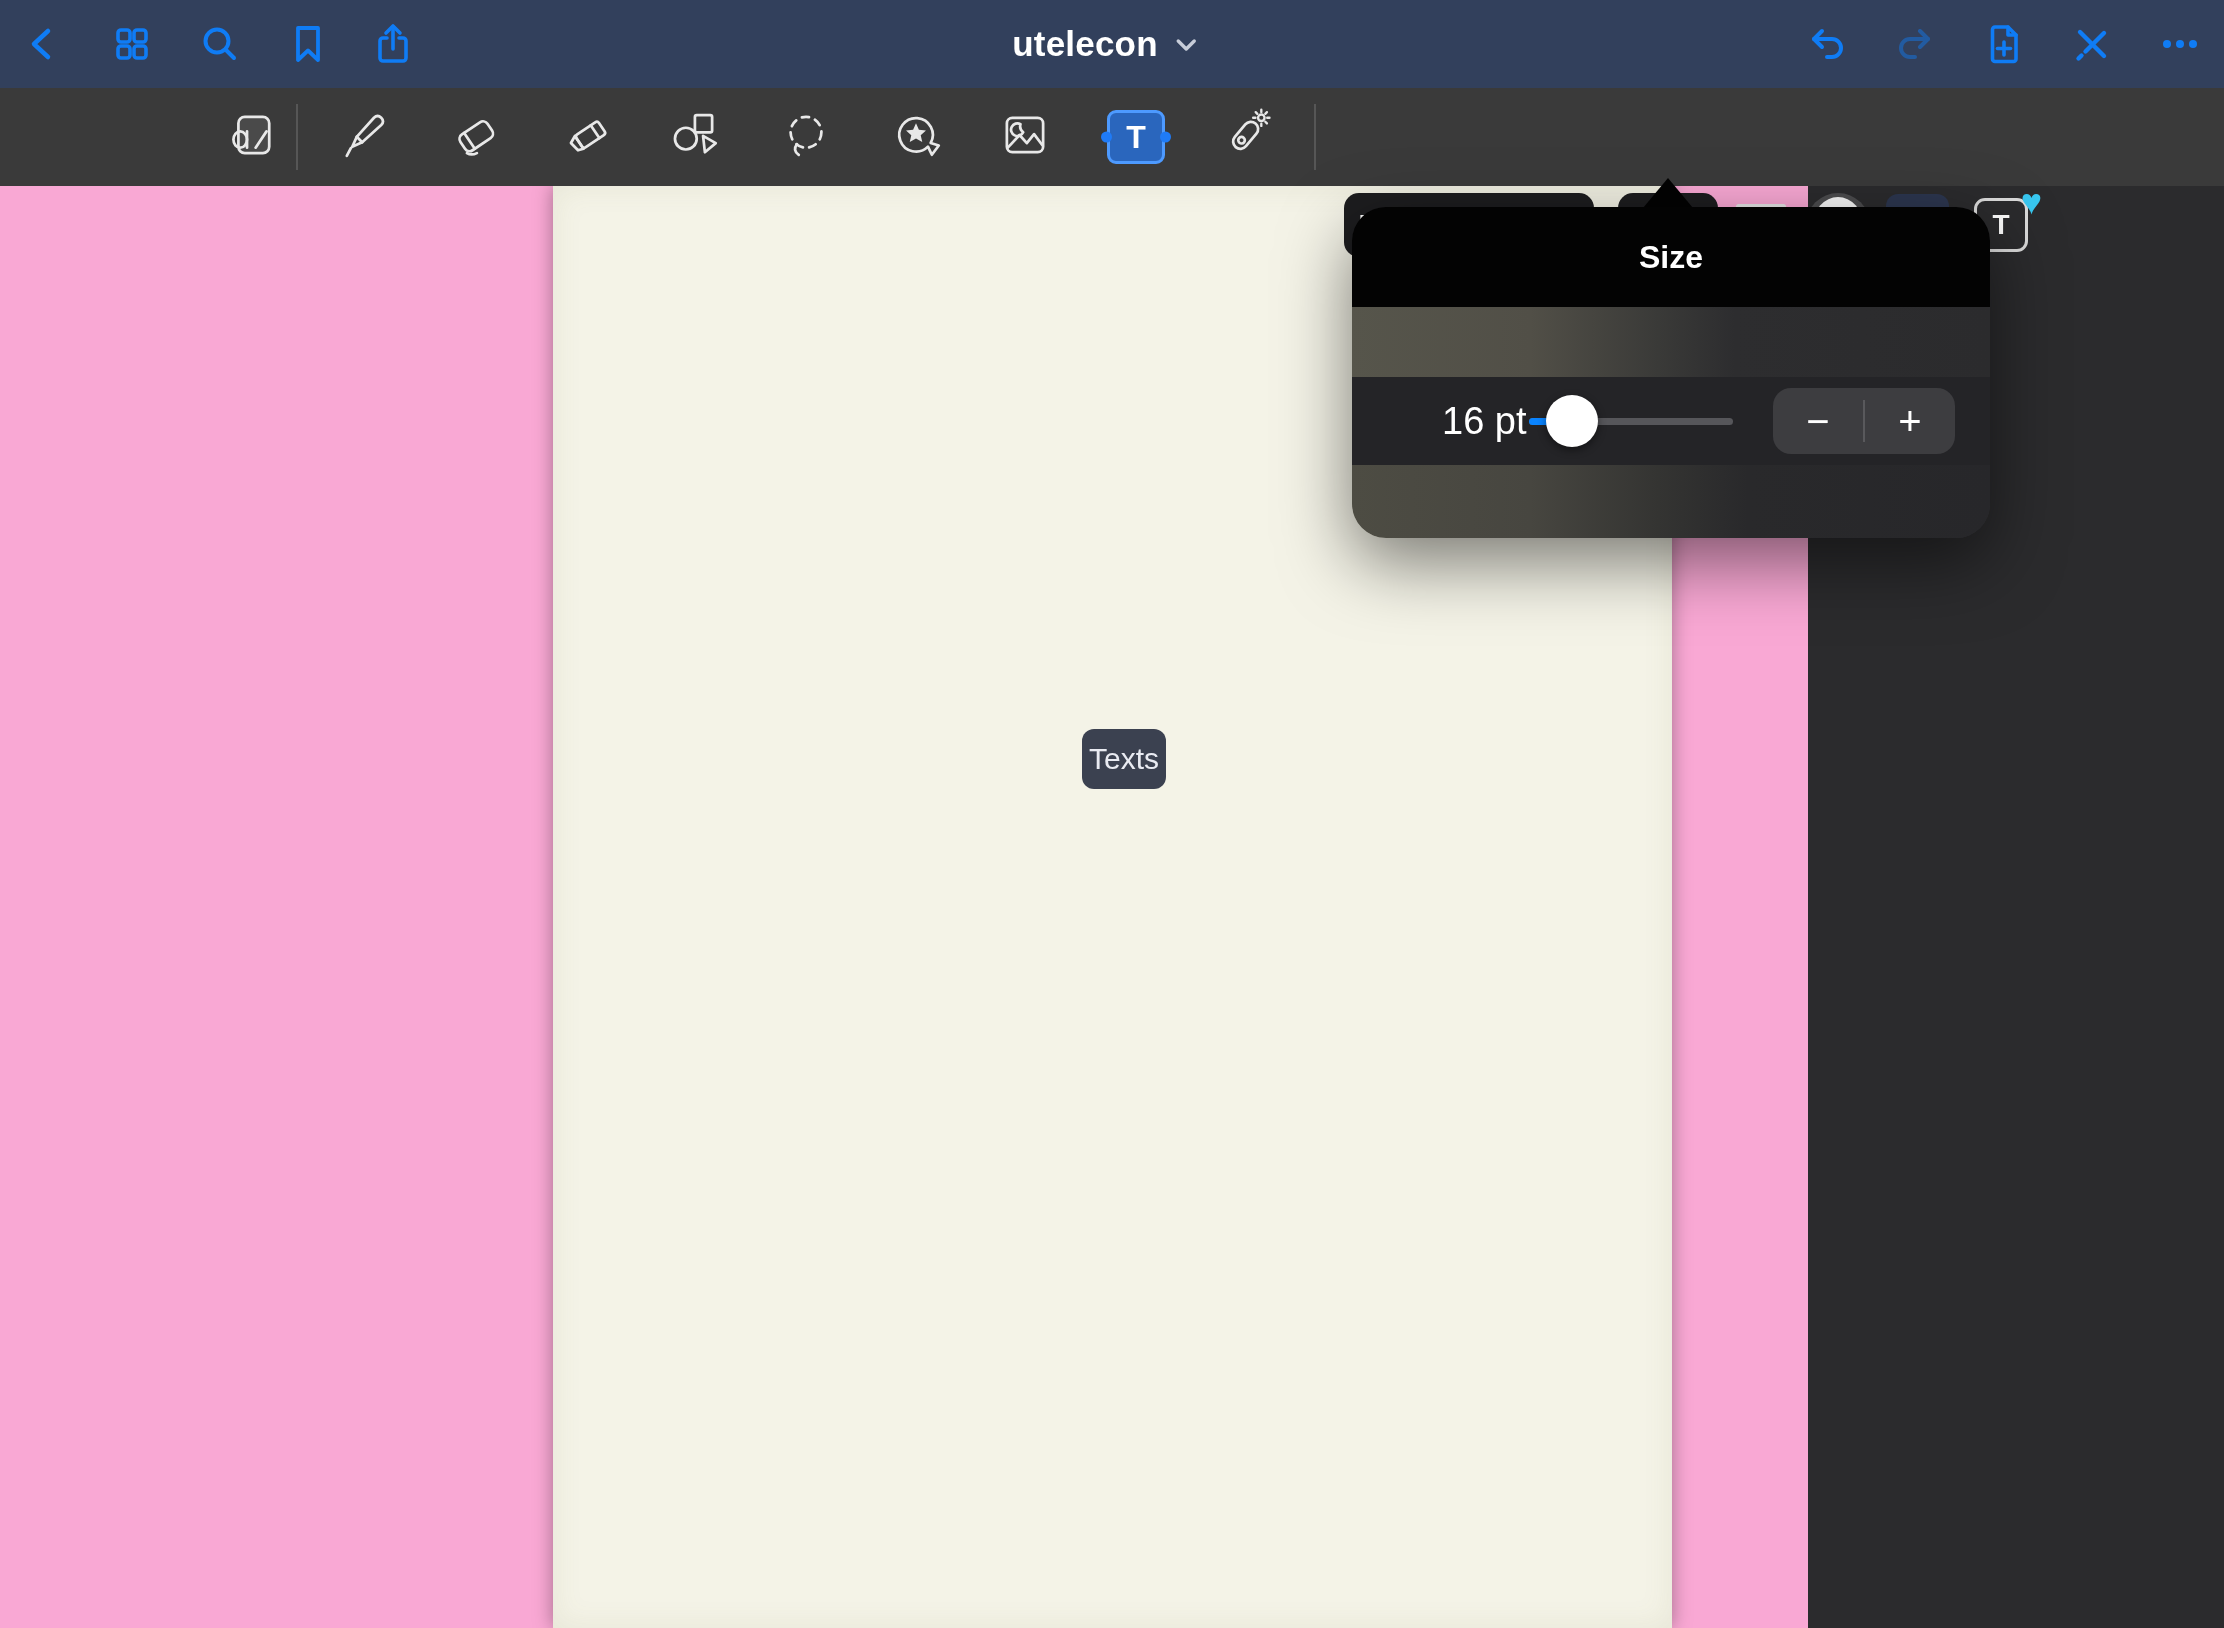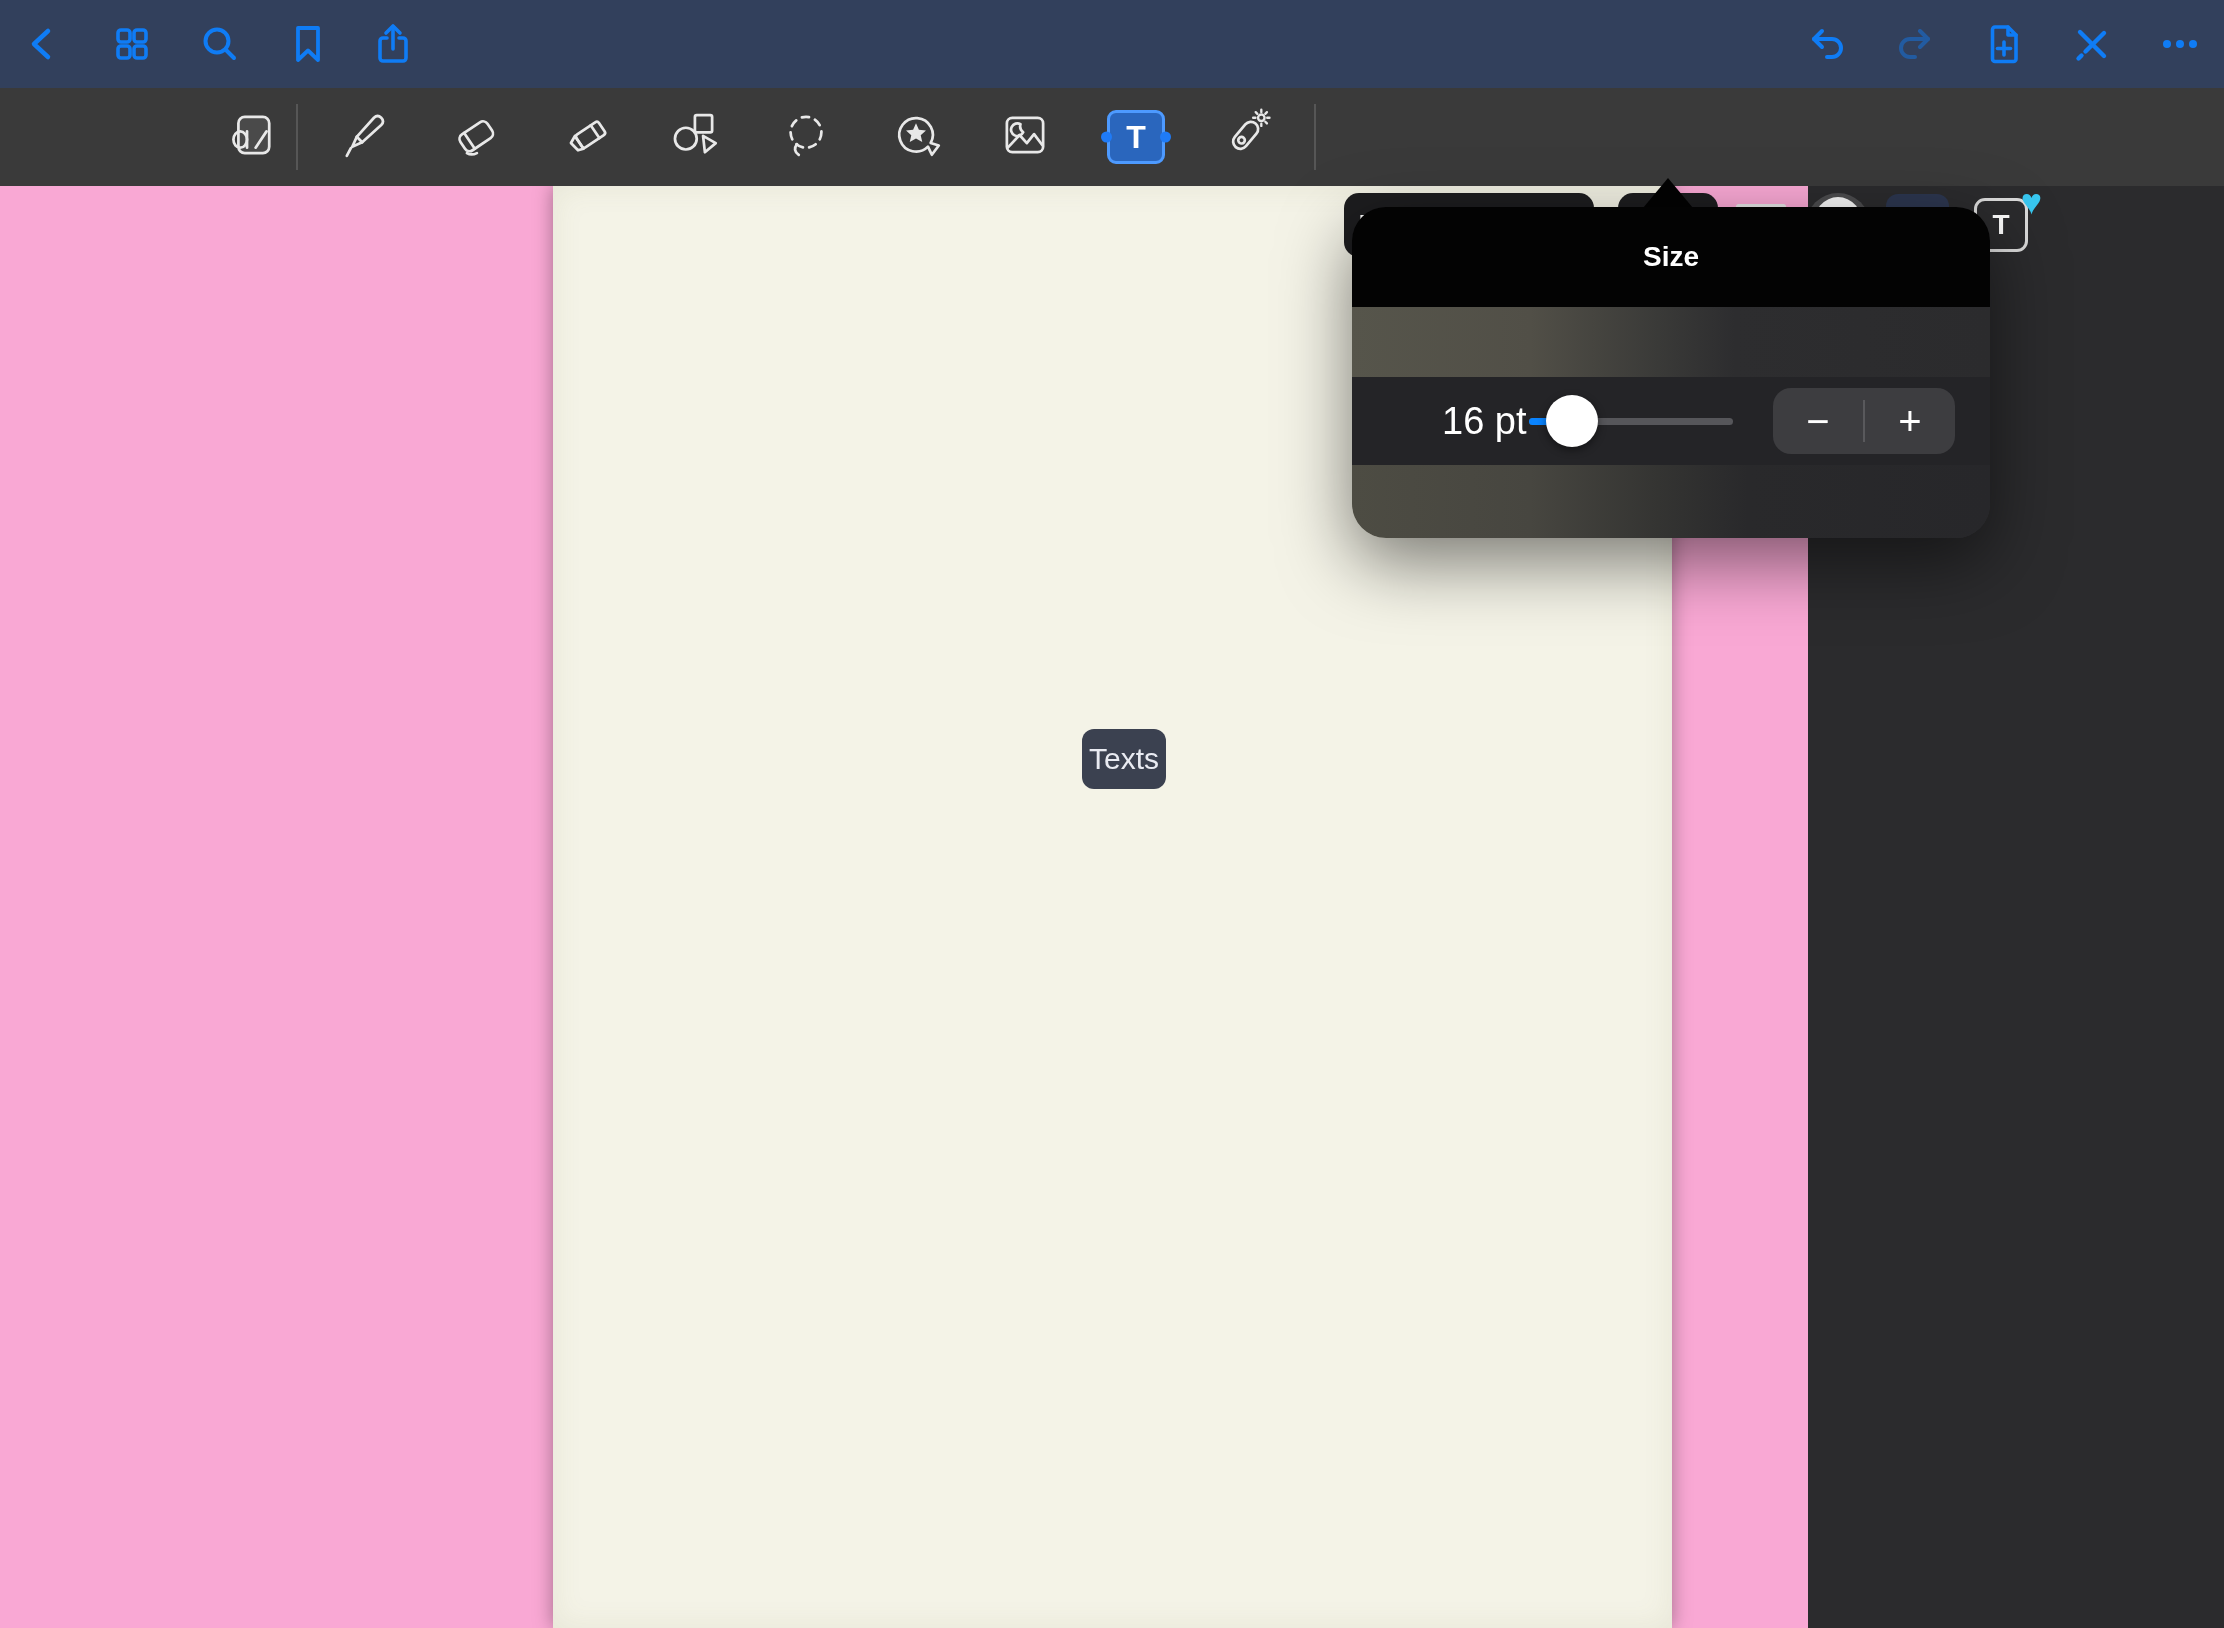--- a/index.html
+++ b/index.html
@@ -114,21 +114,21 @@
   }
   .popover {
     position:absolute; left:1352px; top:207px; width:638px; height:331px;
     border-radius:34px; overflow:hidden;
     box-shadow:0 24px 70px rgba(0,0,0,0.5);
   }
   .popover-header {
     height:100px; background:#030303;
     display:flex; align-items:center; justify-content:center;
   }
-  .popover-title { color:#fff; font-size:28px; font-weight:700; }
+  .popover-title { color:#fff; font-size:32px; font-weight:700; }
   .band1 {
     height:70px;
     background:linear-gradient(90deg,#56554b 0%,#514f47 28%,#3a3a38 48%,#2d2d2f 60%,#2b2b2d 100%);
   }
   .slider-row {
     height:88px; background:#242427;
     display:flex; align-items:center; padding-left:90px;
   }
   .slider-value { color:#fff; font-size:38px; width:62px; white-space:nowrap; }
   .slider {
@@ -206,20 +206,28 @@
     <div class="nav-btn" style="left:371px">
       <span>
         <svg width="42" height="44" viewBox="0 0 42 44" fill="none" stroke="currentColor" stroke-width="3.6" stroke-linecap="round" stroke-linejoin="round">
             <path d="M15 16 H11 a3 3 0 0 0 -3 3 V36 a3 3 0 0 0 3 3 H31 a3 3 0 0 0 3 -3 V19 a3 3 0 0 0 -3 -3 H27"></path>
             <line x1="21" y1="27" x2="21" y2="5"></line>
             <polyline points="14,11 21,4 28,11"></polyline>
           </svg>
       </span>
     </div>
 
+    <div class="doc-title-wrap">
+      <span class="doc-title">utelecon</span>
+      <span class="title-chevron">
+        <svg width="24" height="16" viewBox="0 0 24 16" fill="none" stroke="currentColor" stroke-width="3.4" stroke-linecap="round" stroke-linejoin="round">
+            <polyline points="4,4 12,12 20,4"></polyline>
+          </svg>
+      </span>
+    </div>
 
     <div class="nav-btn" style="left:1805px">
       <span>
         <svg width="42" height="42" viewBox="0 0 42 42" fill="none" stroke="currentColor" stroke-width="4" stroke-linecap="round" stroke-linejoin="round">
             <path d="M8 16 H26 a9 9 0 0 1 9 9 v0 a9 9 0 0 1 -9 9 h-5"></path>
             <polyline points="16,8 8,16 16,24"></polyline>
           </svg>
       </span>
     </div>
     <div class="nav-btn dimmed" style="left:1893px">

